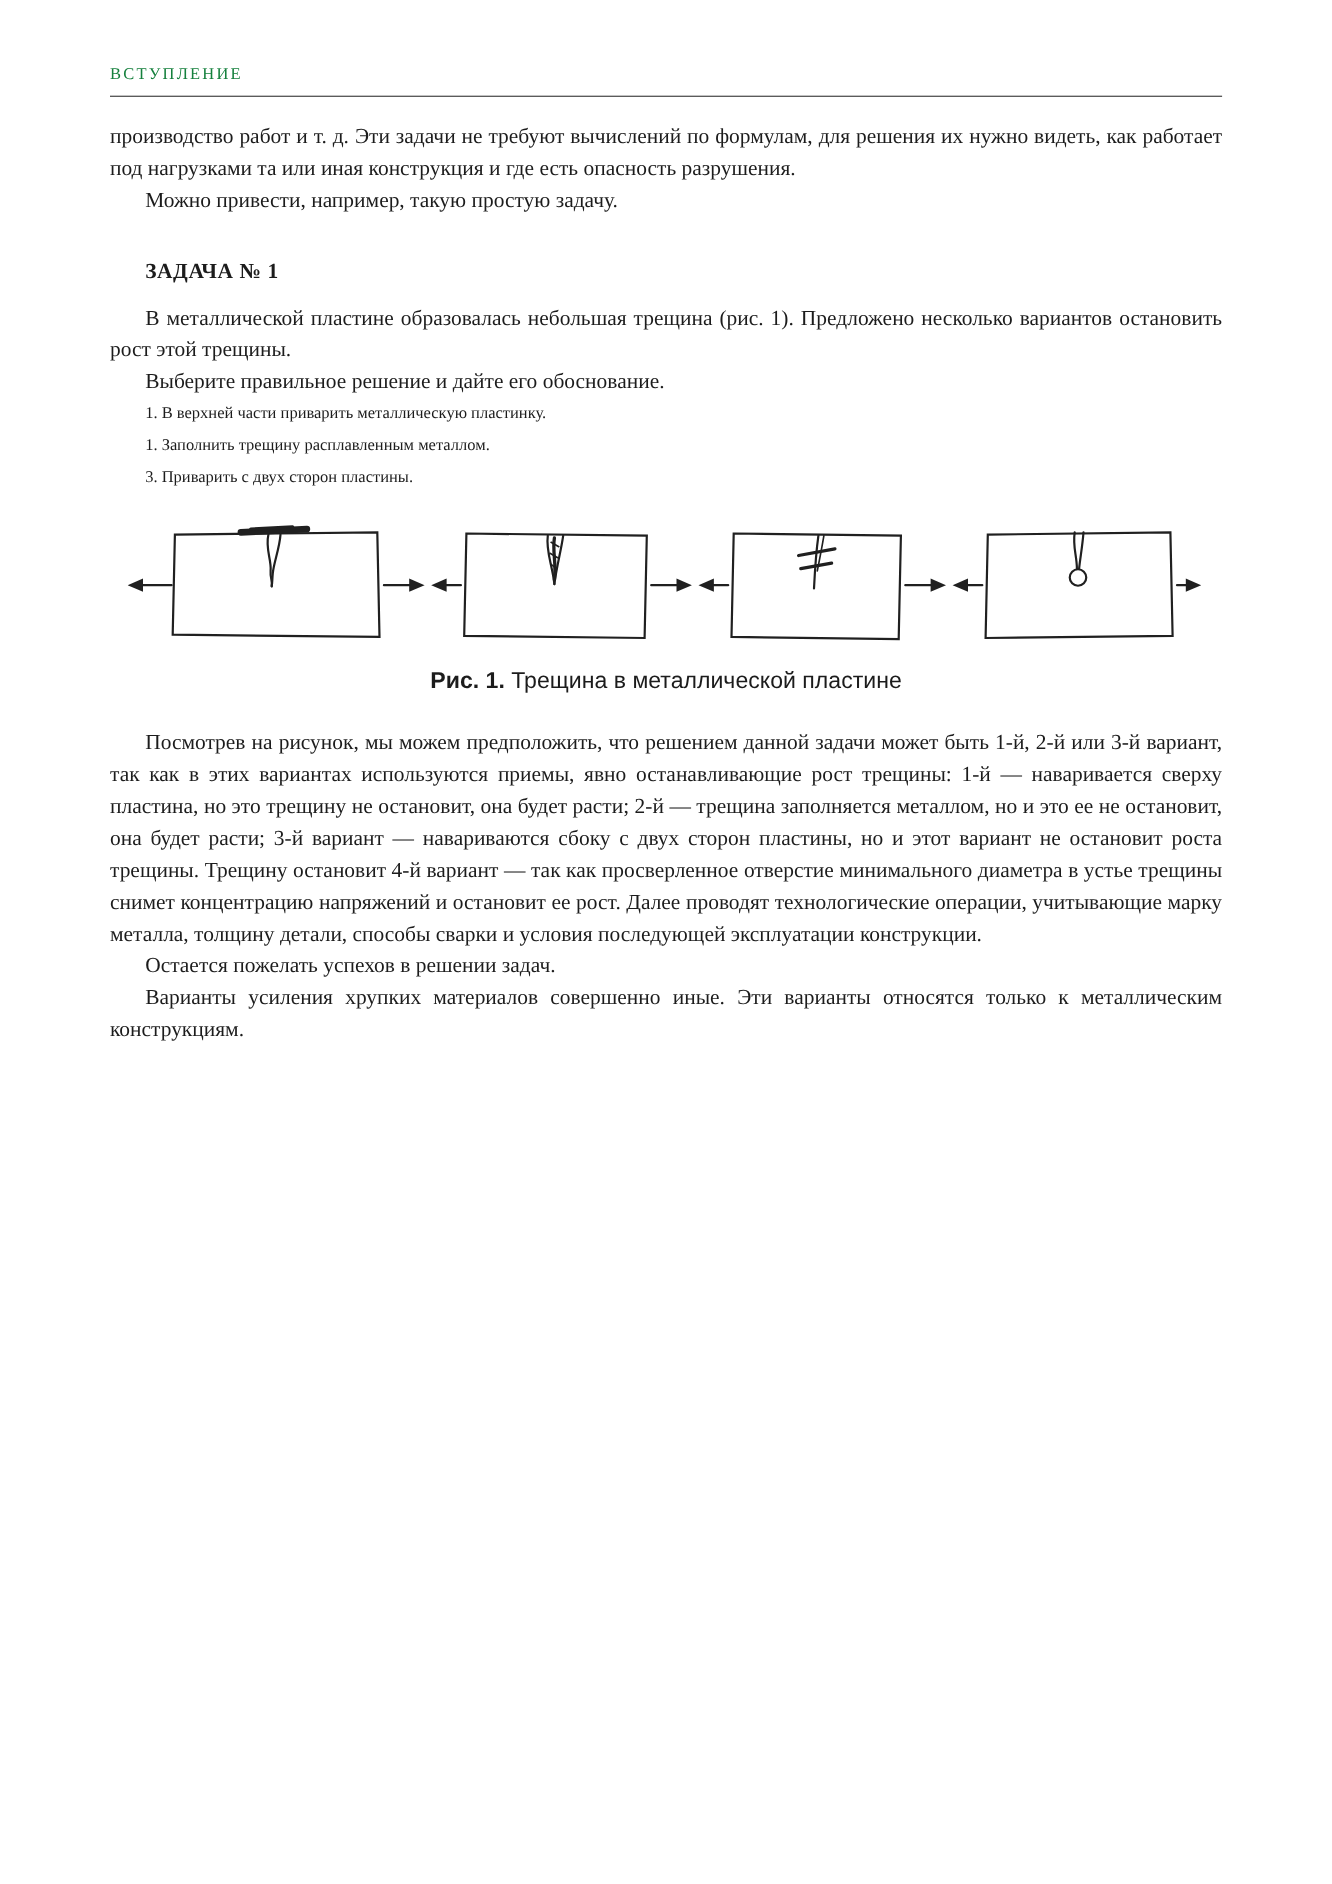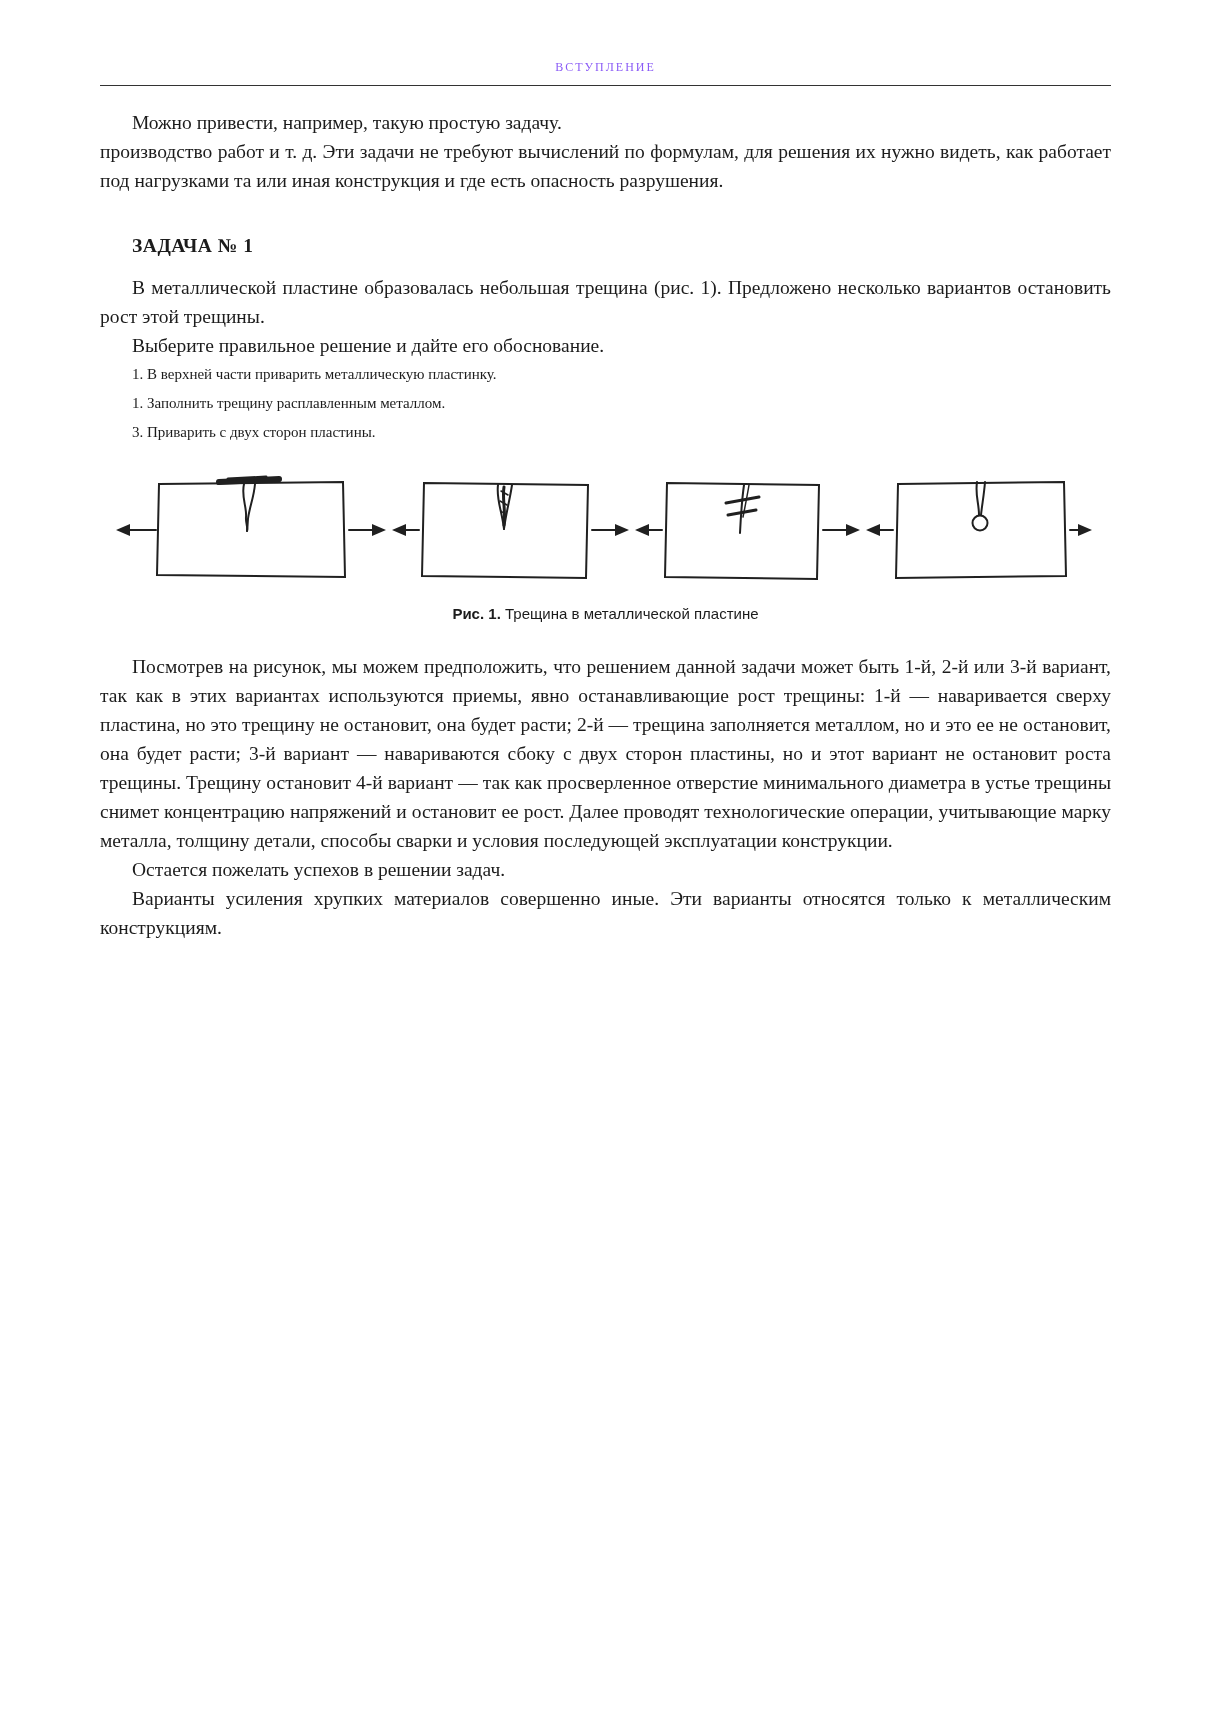--- a/index.html
+++ b/index.html
@@ -11,24 +11,24 @@
     margin: 0 auto;
     background: #ffffff;
     color: #1c1c1c;
     font-family: "Liberation Serif", "DejaVu Serif", serif;
     overflow: hidden;
   }
   .content {
     padding: 60px 100px 0 100px;
   }
   .running-head {
-    text-align: center;
-    font-size: 12px;
+    text-align: left;
+    font-size: 15px;
     letter-spacing: 2px;
-    color: #8b5cf6;
+    color: #15803d;
     font-family: "Liberation Serif", serif;
   }
   .head-rule {
     border: none;
     border-top: 1.5px solid #333;
     margin: 10px 0 0 0;
   }
   .body-text {
     font-size: 19.5px;
     line-height: 29px;
@@ -57,39 +57,39 @@
   }
   .figure-wrap {
     margin-top: 26px;
     text-align: center;
   }
   .figure-svg { display: block; margin: 0 auto; }
   .figure-caption {
     margin-top: 16px;
     text-align: center;
     font-family: "Liberation Sans", "DejaVu Sans", sans-serif;
-    font-size: 15px;
+    font-size: 21px;
     color: #1c1c1c;
   }
   .figure-caption .cap-label { font-weight: bold; }
   .discussion { margin-top: 30px; }
   .discussion p + p { margin-top: 0; }
 </style>
 </head>
 <body>
 
 <div class="page">
   <div class="content">
 
     <div class="running-head">ВСТУПЛЕНИЕ</div>
     <hr class="head-rule">
 
     <div class="body-text">
+      <p class="para no-indent">производство работ и т. д. Эти задачи не требуют вычислений по формулам, для решения их нужно видеть, как работает под нагрузками та или иная конструкция и где есть опасность разрушения.</p>
       <p class="para tight">Можно привести, например, такую простую задачу.</p>
-      <p class="para no-indent">производство работ и т. д. Эти задачи не требуют вычислений по формулам, для решения их нужно видеть, как работает под нагрузками та или иная конструкция и где есть опасность разрушения.</p>
     </div>
 
     <div class="task-heading">ЗАДАЧА № 1</div>
 
     <div class="body-text task-block">
       <p class="para">В металлической пластине образовалась небольшая трещина (рис. 1). Предложено несколько вариантов остановить рост этой трещины.</p>
       <p class="para tight">Выберите правильное решение и дайте его обоснование.</p>
       <ul class="options-list">
         <li>1. В верхней части приварить металлическую пластинку.</li>
         <li>1. Заполнить трещину расплавленным металлом.</li>

